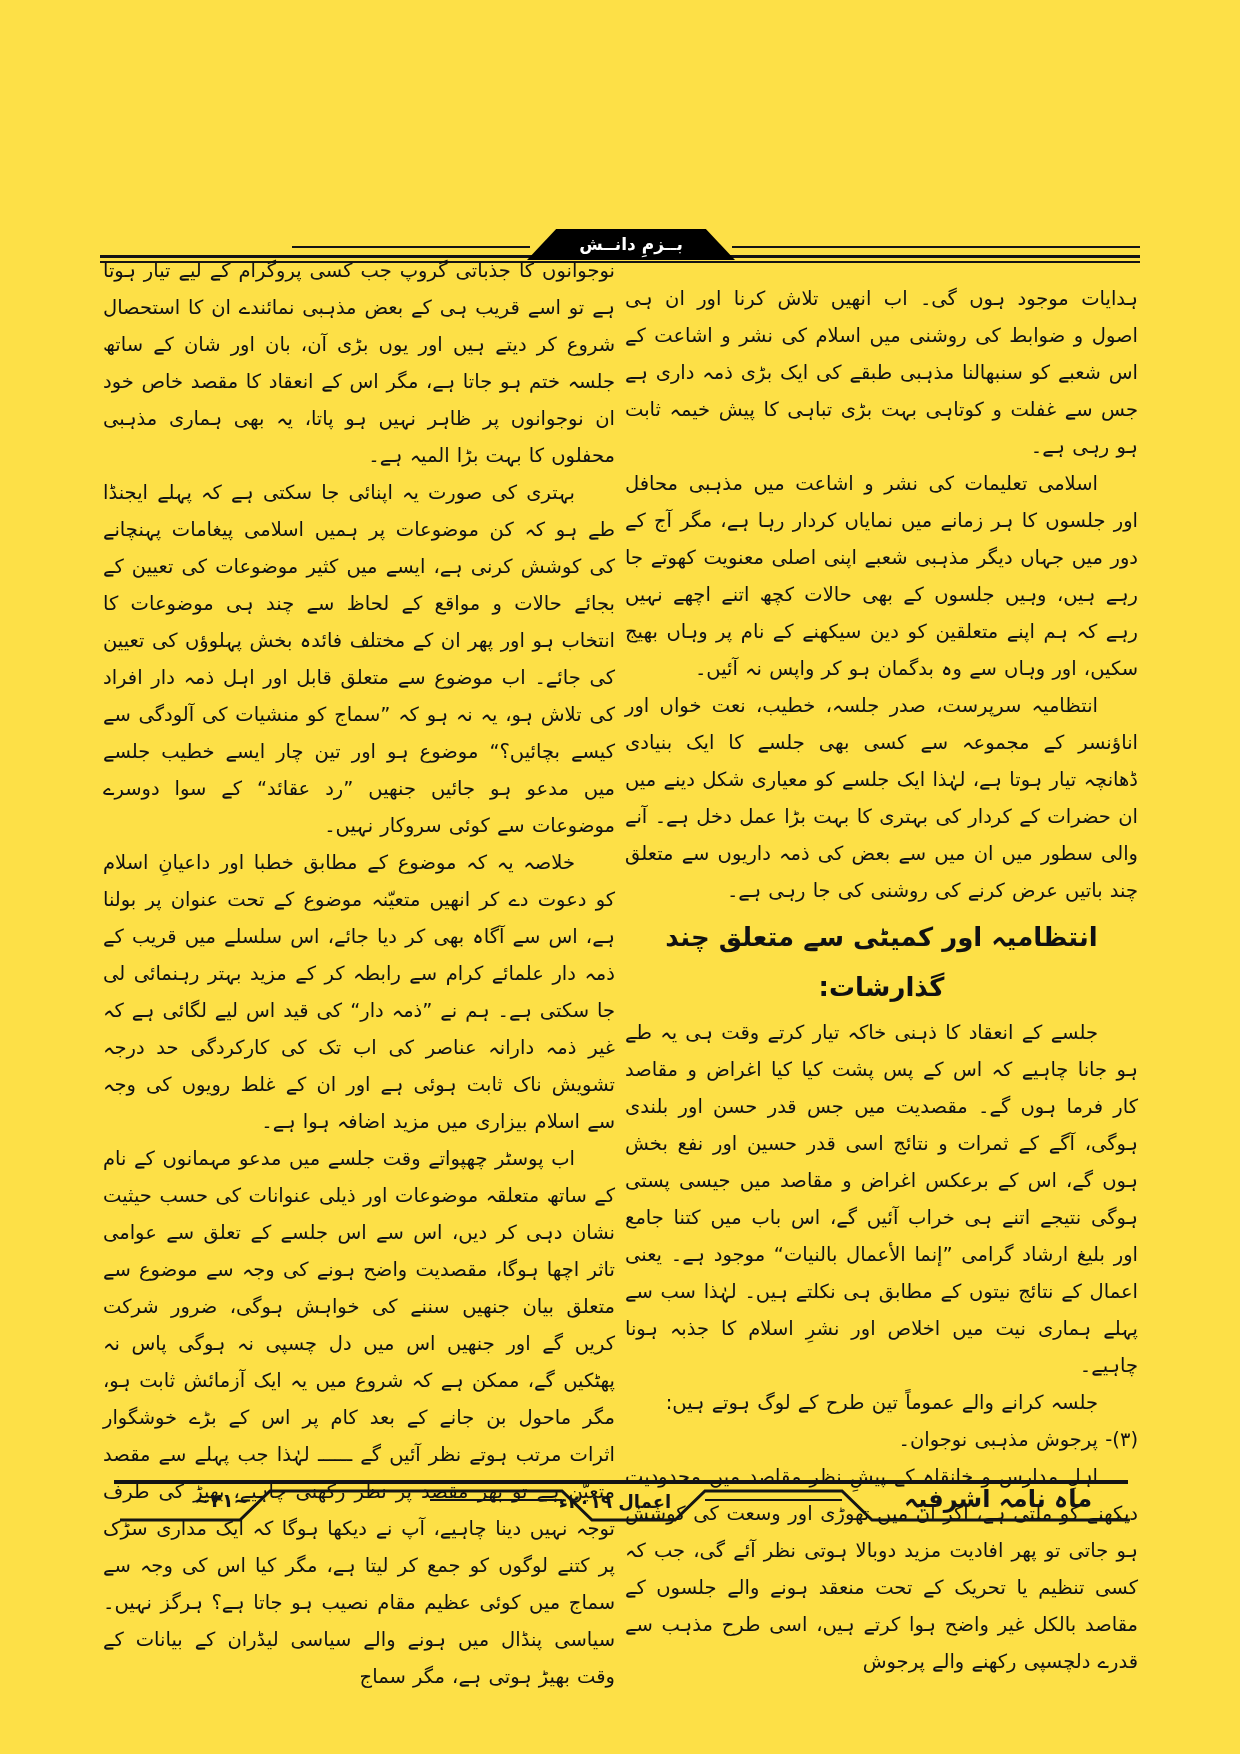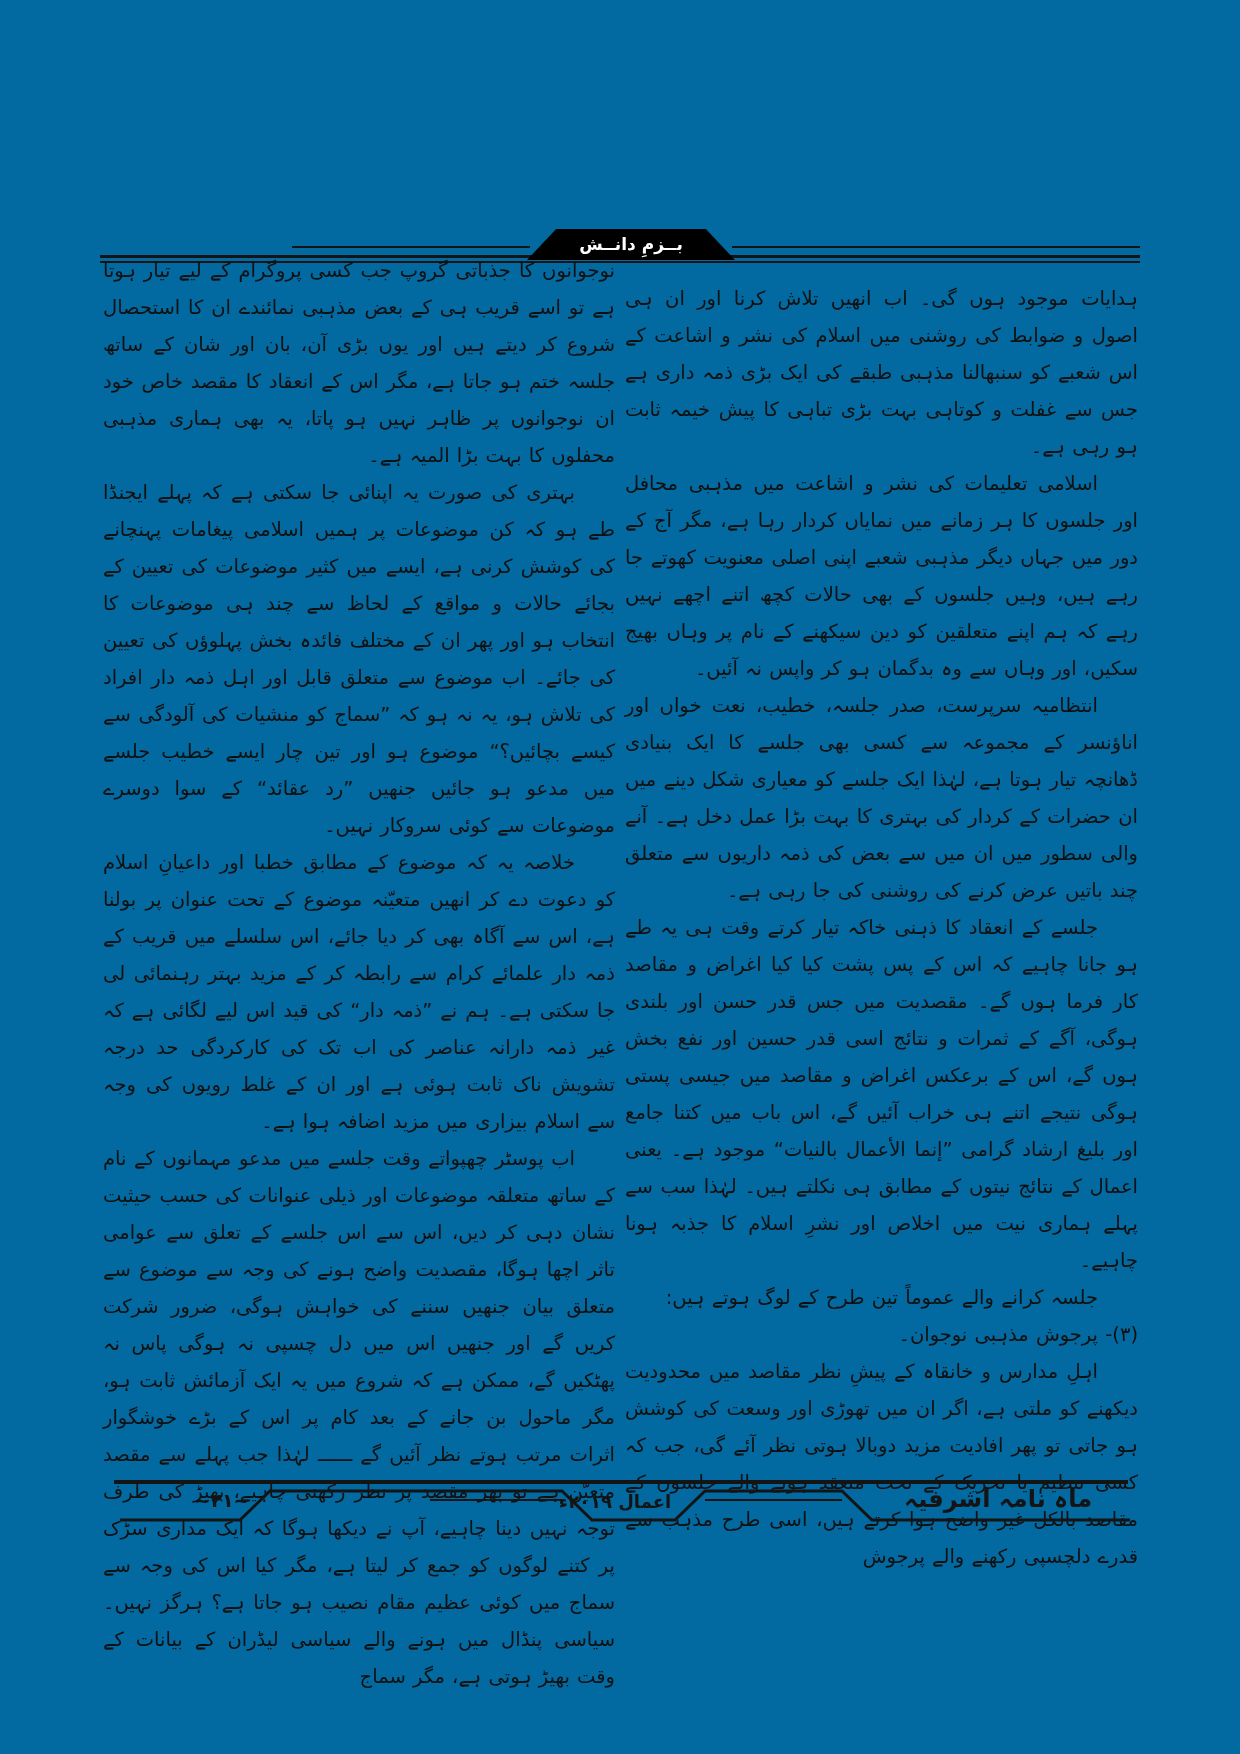--- a/index.html
+++ b/index.html
@@ -1,17 +1,17 @@
 <!DOCTYPE html>
 <html lang="ur"><head>
 <meta charset="utf-8">
 <style>
   html,body { margin:0; padding:0; background:#e8e8e8; }
   .page {
-    position:relative; width:1240px; height:1754px; background:#0369a1;
+    position:relative; width:1240px; height:1754px; background:#fde047;
     margin:0 auto; overflow:hidden;
     font-family:"DejaVu Sans", sans-serif; color:#111;
   }
   
   .hdr-line { position:absolute; background:#141414; }
   .hdr-banner {
     position:absolute; top:229px; left:527px; width:208px; height:31px;
     background:#000; clip-path:polygon(14% 0, 86% 0, 100% 100%, 0 100%);
     color:#fff; font-weight:bold; font-size:17px; line-height:30px;
     text-align:center; z-index:3; direction:rtl; letter-spacing:1px;
@@ -53,20 +53,21 @@
   <div class="hdr-line" style="top:255px; left:100px; width:1040px; height:3px;"></div>
   <div class="hdr-line" style="top:261px; left:100px; width:1040px; height:2px;"></div>
   <div class="hdr-banner">
     <span>بــزمِ دانــش</span>
   </div>
 
   <div class="col col-right">
     <p>ہدایات موجود ہوں گی۔ اب انھیں تلاش کرنا اور ان ہی اصول و ضوابط کی روشنی میں اسلام کی نشر و اشاعت کے اس شعبے کو سنبھالنا مذہبی طبقے کی ایک بڑی ذمہ داری ہے جس سے غفلت و کوتاہی بہت بڑی تباہی کا پیش خیمہ ثابت ہو رہی ہے۔</p>
     <p class="indent">اسلامی تعلیمات کی نشر و اشاعت میں مذہبی محافل اور جلسوں کا ہر زمانے میں نمایاں کردار رہا ہے، مگر آج کے دور میں جہاں دیگر مذہبی شعبے اپنی اصلی معنویت کھوتے جا رہے ہیں، وہیں جلسوں کے بھی حالات کچھ اتنے اچھے نہیں رہے کہ ہم اپنے متعلقین کو دین سیکھنے کے نام پر وہاں بھیج سکیں، اور وہاں سے وہ بدگمان ہو کر واپس نہ آئیں۔</p>
     <p class="indent">انتظامیہ سرپرست، صدر جلسہ، خطیب، نعت خواں اور اناؤنسر کے مجموعہ سے کسی بھی جلسے کا ایک بنیادی ڈھانچہ تیار ہوتا ہے، لہٰذا ایک جلسے کو معیاری شکل دینے میں ان حضرات کے کردار کی بہتری کا بہت بڑا عمل دخل ہے۔ آنے والی سطور میں ان میں سے بعض کی ذمہ داریوں سے متعلق چند باتیں عرض کرنے کی روشنی کی جا رہی ہے۔</p>
+    <h2 class="section-heading">انتظامیہ اور کمیٹی سے متعلق چند گذارشات:</h2>
     <p class="indent">جلسے کے انعقاد کا ذہنی خاکہ تیار کرتے وقت ہی یہ طے ہو جانا چاہیے کہ اس کے پس پشت کیا کیا اغراض و مقاصد کار فرما ہوں گے۔ مقصدیت میں جس قدر حسن اور بلندی ہوگی، آگے کے ثمرات و نتائج اسی قدر حسین اور نفع بخش ہوں گے، اس کے برعکس اغراض و مقاصد میں جیسی پستی ہوگی نتیجے اتنے ہی خراب آئیں گے، اس باب میں کتنا جامع اور بلیغ ارشاد گرامی ”إنما الأعمال بالنیات“ موجود ہے۔ یعنی اعمال کے نتائج نیتوں کے مطابق ہی نکلتے ہیں۔ لہٰذا سب سے پہلے ہماری نیت میں اخلاص اور نشرِ اسلام کا جذبہ ہونا چاہیے۔</p>
     <p class="indent">جلسہ کرانے والے عموماً تین طرح کے لوگ ہوتے ہیں:</p>
     <p class="list-line">(۳)- پرجوش مذہبی نوجوان۔</p>
     <p class="indent">اہلِ مدارس و خانقاہ کے پیشِ نظر مقاصد میں محدودیت دیکھنے کو ملتی ہے، اگر ان میں تھوڑی اور وسعت کی کوشش ہو جاتی تو پھر افادیت مزید دوبالا ہوتی نظر آئے گی، جب کہ کسی تنظیم یا تحریک کے تحت منعقد ہونے والے جلسوں کے مقاصد بالکل غیر واضح ہوا کرتے ہیں، اسی طرح مذہب سے قدرے دلچسپی رکھنے والے پرجوش</p>
   </div>
 
   <div class="col col-left">
     <p>نوجوانوں کا جذباتی گروپ جب کسی پروگرام کے لیے تیار ہوتا ہے تو اسے قریب ہی کے بعض مذہبی نمائندے ان کا استحصال شروع کر دیتے ہیں اور یوں بڑی آن، بان اور شان کے ساتھ جلسہ ختم ہو جاتا ہے، مگر اس کے انعقاد کا مقصد خاص خود ان نوجوانوں پر ظاہر نہیں ہو پاتا، یہ بھی ہماری مذہبی محفلوں کا بہت بڑا المیہ ہے۔</p>
     <p class="indent">بہتری کی صورت یہ اپنائی جا سکتی ہے کہ پہلے ایجنڈا طے ہو کہ کن موضوعات پر ہمیں اسلامی پیغامات پہنچانے کی کوشش کرنی ہے، ایسے میں کثیر موضوعات کی تعیین کے بجائے حالات و مواقع کے لحاظ سے چند ہی موضوعات کا انتخاب ہو اور پھر ان کے مختلف فائدہ بخش پہلوؤں کی تعیین کی جائے۔ اب موضوع سے متعلق قابل اور اہل ذمہ دار افراد کی تلاش ہو، یہ نہ ہو کہ ”سماج کو منشیات کی آلودگی سے کیسے بچائیں؟“ موضوع ہو اور تین چار ایسے خطیب جلسے میں مدعو ہو جائیں جنھیں ”رد عقائد“ کے سوا دوسرے موضوعات سے کوئی سروکار نہیں۔</p>
     <p class="indent">خلاصہ یہ کہ موضوع کے مطابق خطبا اور داعیانِ اسلام کو دعوت دے کر انھیں متعیّنہ موضوع کے تحت عنوان پر بولنا ہے، اس سے آگاہ بھی کر دیا جائے، اس سلسلے میں قریب کے ذمہ دار علمائے کرام سے رابطہ کر کے مزید بہتر رہنمائی لی جا سکتی ہے۔ ہم نے ”ذمہ دار“ کی قید اس لیے لگائی ہے کہ غیر ذمہ دارانہ عناصر کی اب تک کی کارکردگی حد درجہ تشویش ناک ثابت ہوئی ہے اور ان کے غلط رویوں کی وجہ سے اسلام بیزاری میں مزید اضافہ ہوا ہے۔</p>

